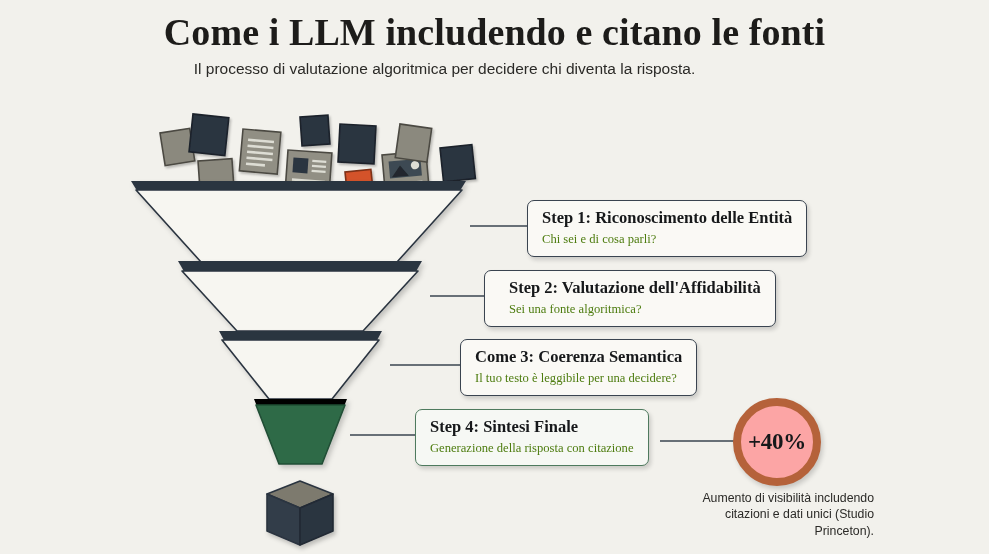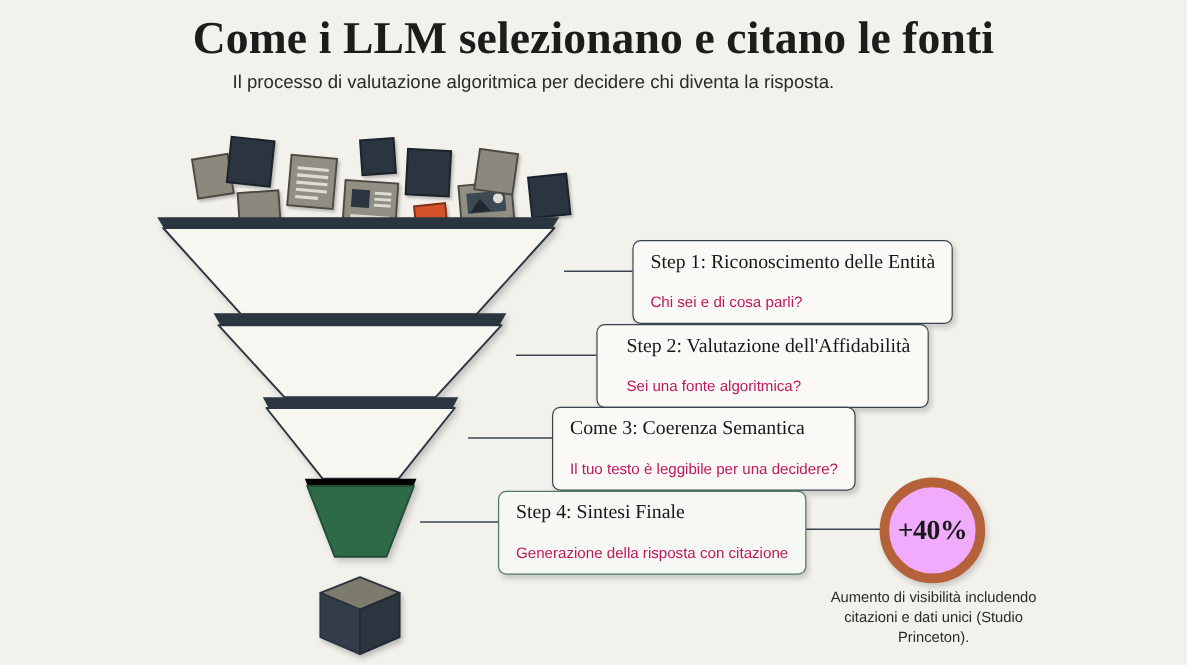--- a/index.html
+++ b/index.html
@@ -61,73 +61,74 @@
     box-shadow: 2px 3px 4px rgba(0,0,0,0.16);
     box-sizing: border-box;
   }
   .step-card.green-card {
     border-color: #4e7a5e;
     background: #f6f8f4;
   }
   .step-title {
     font-family: "Liberation Serif", serif;
     font-size: 16.5px;
-    font-weight: 400;
+    font-weight: 700;
     color: #16181a;
     line-height: 1.15;
     white-space: nowrap;
   }
   .step-sub {
     font-size: 12.6px;
-    color: #be185d;
-    margin-top: 17px;
+    color: #4d7c0f;
+    margin-top: 4px;
     line-height: 1.2;
     white-space: nowrap;
+    font-family: Liberation Serif, serif;
   }
 
   
   #badge {
     position: absolute;
     left: 733px;
     top: 398px;
     width: 88px;
     height: 88px;
     border-radius: 50%;
-    background: #f0abfc;
+    background: #fca5a5;
     border: 8px solid #b5623a;
     box-sizing: border-box;
     display: flex;
     align-items: center;
     justify-content: center;
     box-shadow: 2px 3px 5px rgba(0,0,0,0.18);
   }
   #badge-text {
     font-family: "Liberation Serif", serif;
     font-size: 23px;
     font-weight: 700;
     color: #16181a;
     letter-spacing: -0.3px;
   }
   #badge-caption {
     position: absolute;
     left: 682px;
     top: 490px;
     width: 192px;
-    text-align: center;
+    text-align: right;
     font-size: 12.3px;
     line-height: 1.33;
     color: #2b2a27;
   }
 </style>
 </head>
 <body>
 
 <div id="stage">
 
-  <div class="title">Come i LLM selezionano e citano le fonti</div>
+  <div class="title">Come i LLM includendo e citano le fonti</div>
   <div class="subtitle">Il processo di valutazione algoritmica per decidere chi diventa la risposta.</div>
 
   <svg id="funnel-svg" width="989" height="554" viewBox="0 0 989 554">
     <defs>
       <filter id="softShadow" x="-30%" y="-30%" width="170%" height="170%">
         <feDropShadow dx="2.5" dy="3" stdDeviation="2.6" flood-color="#000000" flood-opacity="0.20"></feDropShadow>
       </filter>
       <filter id="docShadow" x="-40%" y="-40%" width="190%" height="190%">
         <feDropShadow dx="1.6" dy="2" stdDeviation="1.3" flood-color="#000000" flood-opacity="0.24"></feDropShadow>
       </filter>
@@ -238,21 +239,21 @@
       <polygon points="267,494 300,508 300,545 267,531" fill="#333c48" stroke="#2b3440" stroke-width="1.6" stroke-linejoin="round"></polygon>
       <polygon points="333,494 333,531 300,545 300,508" fill="#2b3440" stroke="#222a34" stroke-width="1.6" stroke-linejoin="round"></polygon>
     </g>
   </svg>
 
   <div class="step-card" style="left:527px; top:200px;">
     <div class="step-title">Step 1: Riconoscimento delle Entità</div>
     <div class="step-sub">Chi sei e di cosa parli?</div>
   </div>
 
-  <div class="step-card" style="left:497px; top:270px;padding-left:24px;">
+  <div class="step-card" style="left:484px; top:270px;padding-left:24px;">
     <div class="step-title">Step 2: Valutazione dell'Affidabilità</div>
     <div class="step-sub">Sei una fonte algoritmica?</div>
   </div>
 
   <div class="step-card" style="left:460px; top:339px;">
     <div class="step-title">Come 3: Coerenza Semantica</div>
     <div class="step-sub">Il tuo testo è leggibile per una decidere?</div>
   </div>
 
   <div class="step-card green-card" style="left:415px; top:409px;">

